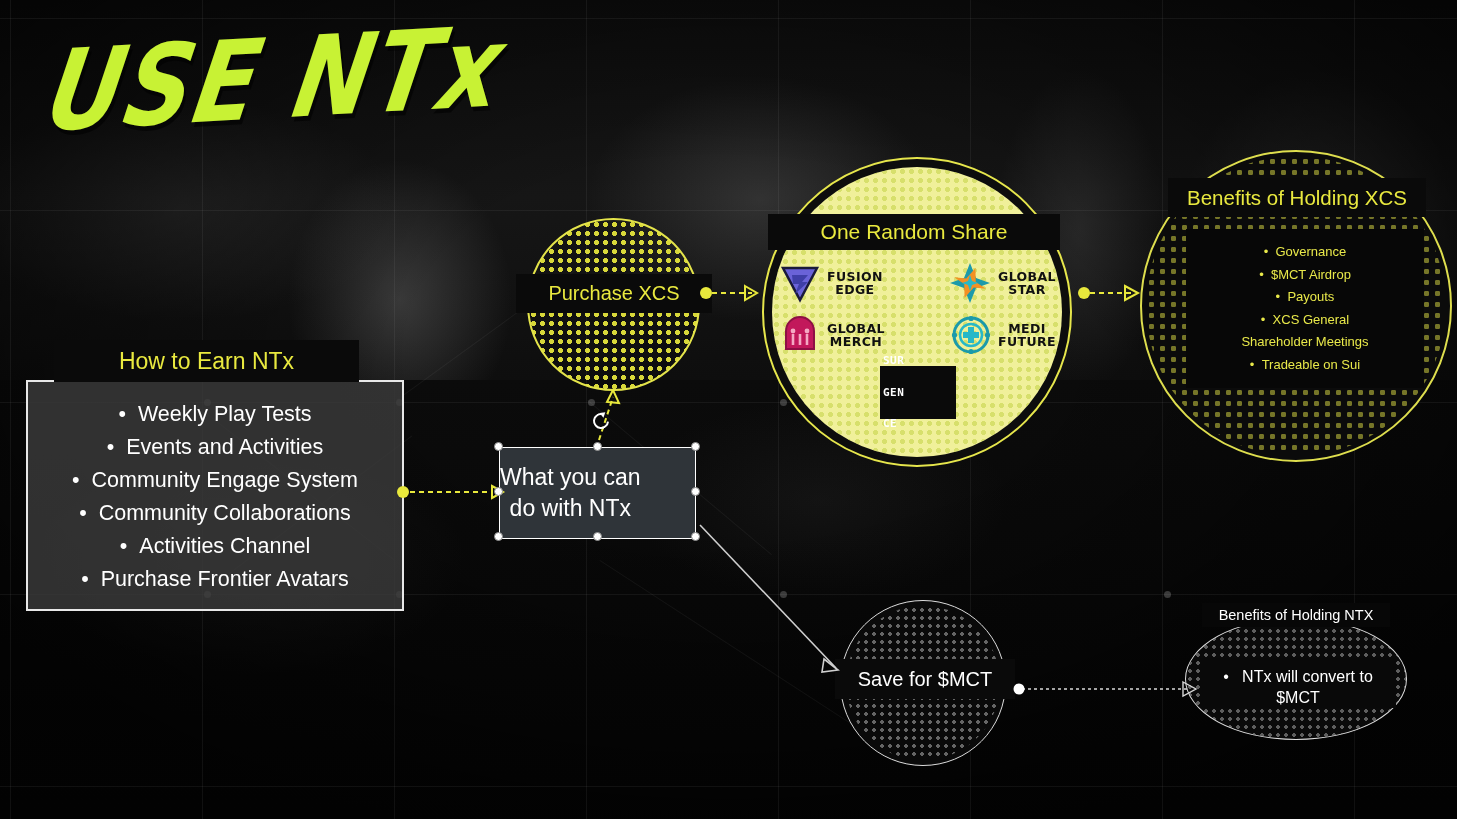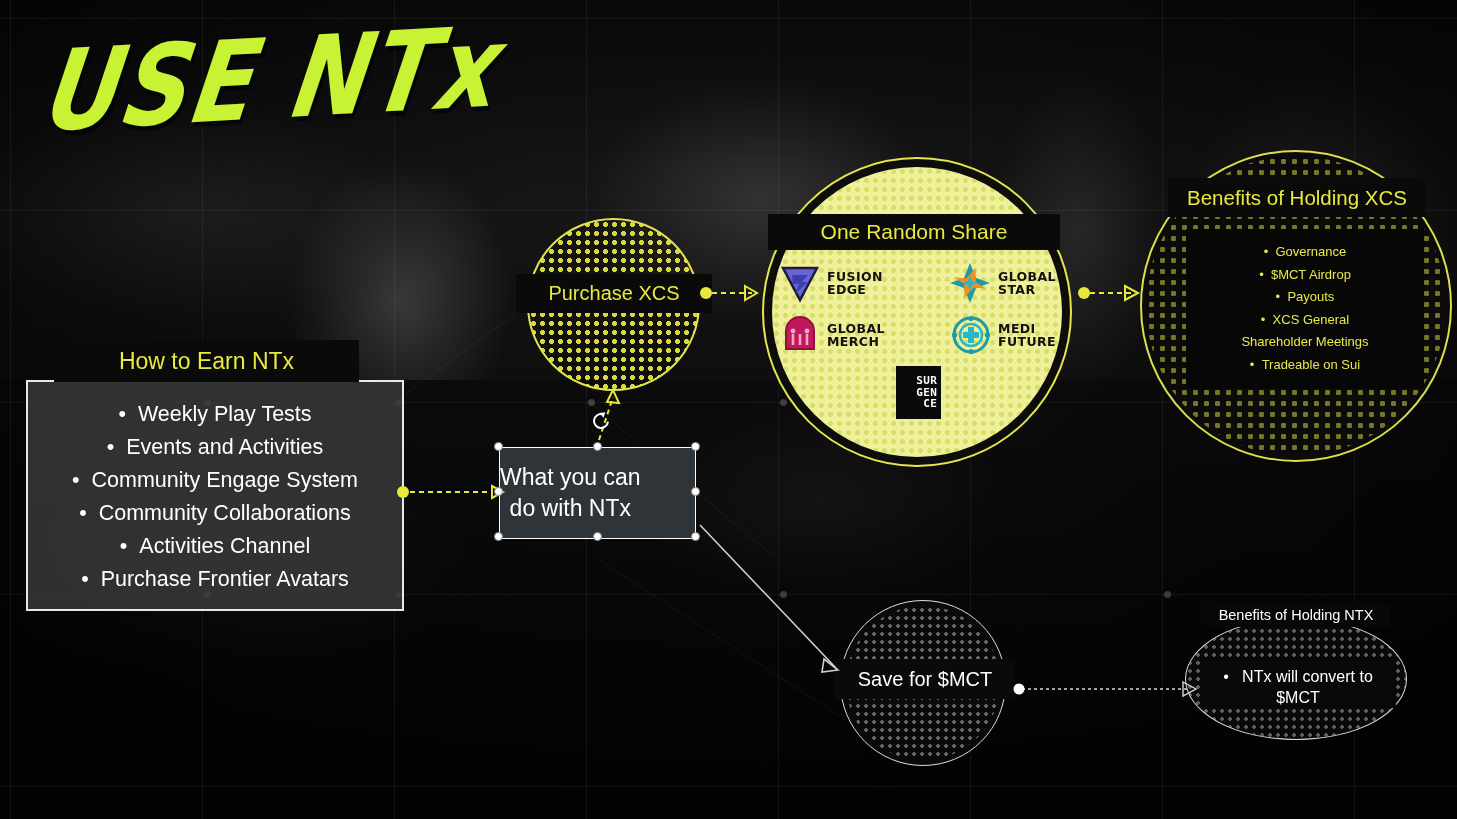--- a/index.html
+++ b/index.html
@@ -108,27 +108,27 @@
   #ors-inner::after {
     content:""; position:absolute; inset:0; border-radius:50%;
     background-image:radial-gradient(rgba(195,210,70,.55) 36%, transparent 37%);
     background-size:9px 9px;
   }
   #ors-band { left:768px; top:214px; width:292px; height:36px; font-size:21px; z-index:7; }
   #logos { position:absolute; left:780px; top:262px; width:276px; height:190px; z-index:8; }
   .logo-row { display:flex; justify-content:space-between; margin-bottom:11px; }
   .logo { display:flex; align-items:center; gap:7px; }
   .logo-txt { font-family:"DejaVu Sans", sans-serif; font-size:12.5px; font-weight:bold;
-    line-height:13.5px; color:#111; letter-spacing:.4px; }
+    line-height:13.5px; color:#111; letter-spacing:.4px;text-align:center; }
   .lm-center { display:flex; justify-content:center; margin-top:5px; }
   .surg {
-    width:45px; height:53px; background:#0a0a0a; border:3px solid #0a0a0a;
-    display:flex; flex-direction:column; align-items:flex-end; justify-content:center;
+    width:76px; height:53px; background:#0a0a0a; border:3px solid #0a0a0a;
+    display:flex; flex-direction:column; align-items:flex-start; justify-content:center;
     color:#fff; font-family:"DejaVu Sans Mono", monospace; font-size:11px;
-    font-weight:bold; line-height:11.5px; letter-spacing:.5px;
+    font-weight:bold; line-height:11.5px; letter-spacing:.5px;gap:20px;
   }
 
   
   #bxcs-circle {
     left:1140px; top:150px; width:312px; height:312px;
     border:2px solid #dede4e; z-index:3; background:#0b0b0b;
   }
   #bxcs-circle::after {
     content:""; position:absolute; inset:4px; border-radius:50%;
     background-image:radial-gradient(rgba(190,190,60,.60) 36%, transparent 37%);

